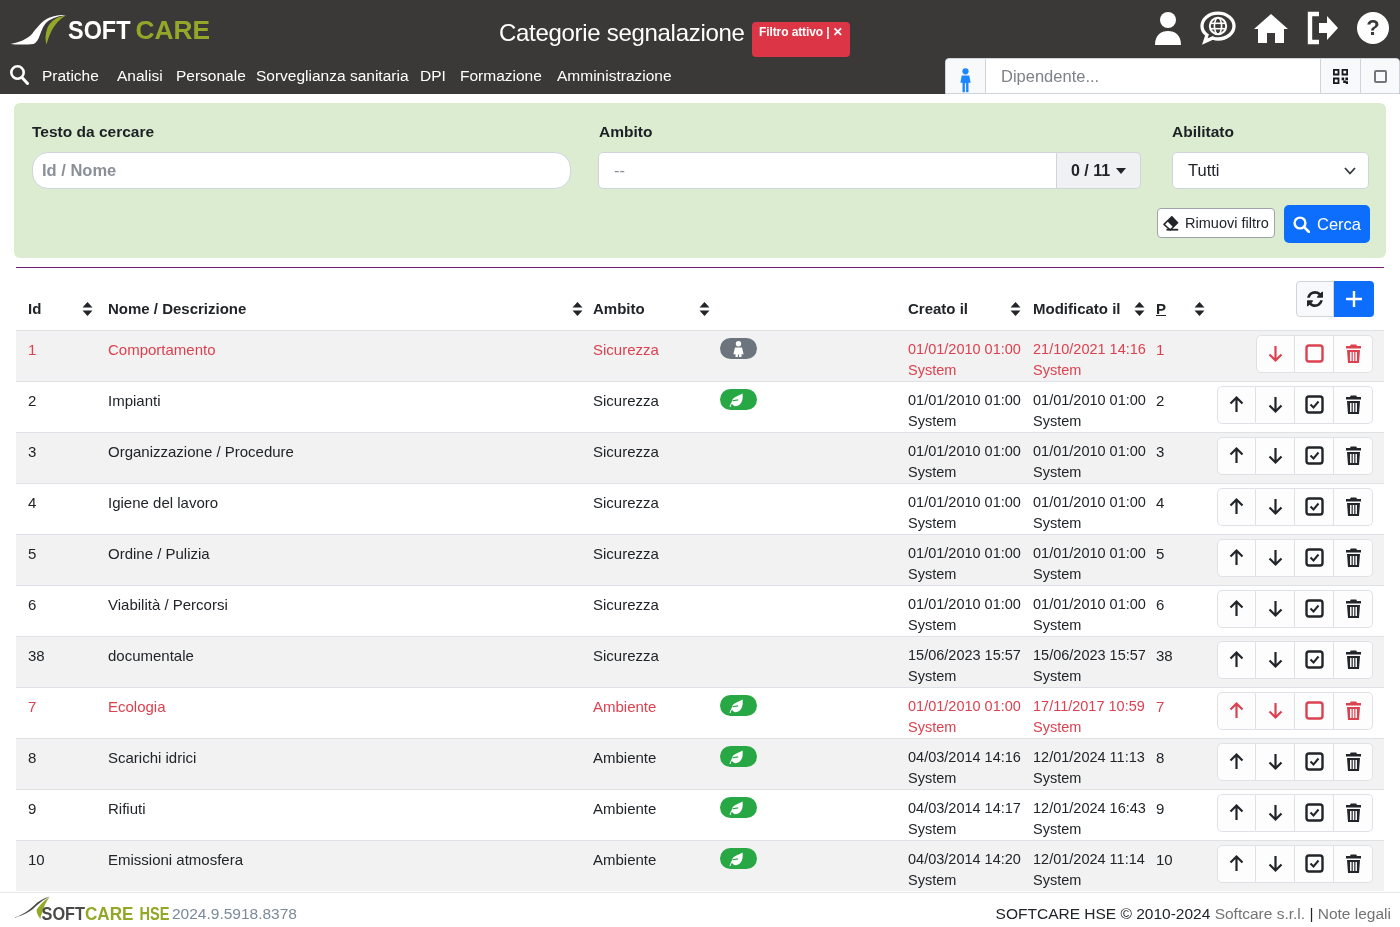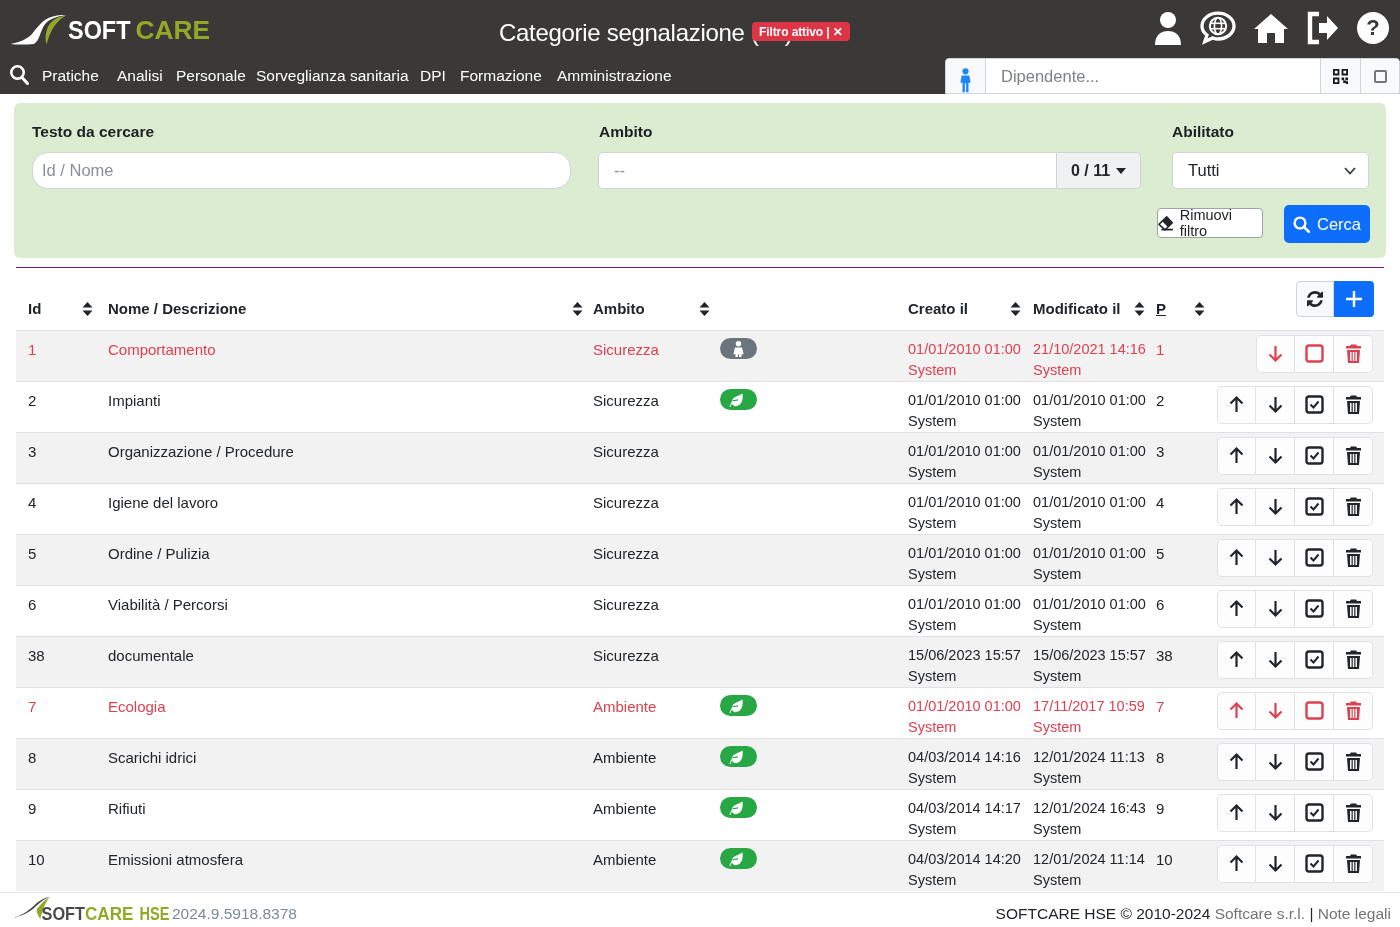--- a/index.html
+++ b/index.html
@@ -4,50 +4,50 @@
 <title>Categorie segnalazione</title>
 <style>
 * { margin:0; padding:0; box-sizing:border-box; }
 html,body { width:1400px; height:927px; overflow:hidden; background:#fff;
   font-family:"Liberation Sans", sans-serif; color:#212529; }
 
 
 #topbar { position:absolute; left:0; top:0; width:1400px; height:94px; background:#3a3938; }
 #logo { position:absolute; left:0; top:0; }
 #title { position:absolute; left:499px; top:19px; font-size:24px; letter-spacing:-0.3px; color:#fff; white-space:nowrap; }
-#fbadge { position:absolute; left:752px; top:22px; height:19px; background:#dc3545; border-radius:4px;
+#fbadge { position:absolute; left:752px; top:22px; height:35px; background:#dc3545; border-radius:4px;
   color:#fff; font-size:12px; font-weight:bold; padding:2.5px 7px 0 7px; letter-spacing:-0.1px; }
 #topicons { position:absolute; right:10px; top:11px; display:flex; gap:17px; align-items:center; }
 
 
 #menurow { position:absolute; left:0; top:59px; width:1400px; height:35px; color:#fff;padding-left:20px; }
 #menurow .mi { position:absolute; top:8px; font-size:15.5px; color:#fff; white-space:nowrap; }
 #qsearch { position:absolute; left:945px; top:58px; width:455px; height:36px; background:#fff;
   border:1px solid #ced4da; border-radius:4px 4px 0 0; display:flex; align-items:stretch; }
 #qsearch .seg { display:flex; align-items:center; justify-content:center; }
 #qs-person { width:40px; background:#f8f9fa; border-right:1px solid #ced4da; border-radius:4px 0 0 0; }
 #qsearch #qs-input { flex:1; justify-content:flex-start; color:#7d8288; font-size:16.5px; padding-left:15px; display:flex; align-items:center; justify-content:flex-start; }
 #qs-qr { width:40px; border-left:1px solid #ced4da; background:#f8f9fa; }
 #qs-sq { width:39px; border-left:1px solid #ced4da; background:#f8f9fa; border-radius:0 4px 0 0; }
 
 
 #panel { position:absolute; left:14px; top:103px; width:1372px; height:155px;
   background:#dcecd1; border-radius:6px; }
 #panel .flabel { position:absolute; top:20px; font-size:15.5px; font-weight:bold; color:#1c2025; }
 .finput { position:absolute; top:49px; height:37px; background:#fff; border:1px solid #ced4da;
-  border-radius:16px; font-size:16.5px; color:#8a9097; display:flex; align-items:center; padding-left:9px; }
+  border-radius:16px; font-size:16.5px; color:#8a9097; display:flex; align-items:center; padding-left:9px;font-weight:bold; }
 #ambito-group { position:absolute; left:584px; top:49px; height:37px; display:flex; }
 #ambito-inp { width:459px; background:#fff; border:1px solid #ced4da; border-radius:5px 0 0 5px;
   font-size:16.5px; color:#8a9097; display:flex; align-items:center; padding-left:15px; }
 #ambito-add { width:84px; background:#eff1f2; border:1px solid #ced4da; border-left:none; border-radius:0 5px 5px 0;
   font-size:16px; font-weight:bold; color:#212529; display:flex; align-items:center; justify-content:center; gap:6px; }
 #abilitato-sel { position:absolute; left:1158px; top:49px; width:197px; height:37px; background:#fff;
   border:1px solid #ced4da; border-radius:5px; font-size:16.5px; color:#212529;
   display:flex; align-items:center; padding-left:15px; }
-#btn-rimuovi { position:absolute; left:1143px; top:105px; width:106px; height:30px; background:#fff;
+#btn-rimuovi { position:absolute; left:1143px; top:105px; width:118px; height:30px; background:#fff;
   border:1px solid #9da3a8; border-radius:4px; font-size:14.5px; color:#212529;
   display:flex; align-items:center; justify-content:center; gap:6px; }
 #btn-cerca { position:absolute; left:1270px; top:102px; width:86px; height:38px; background:#0d6efd;
   border-radius:5px; font-size:16.5px; color:#fff; display:flex; align-items:center; justify-content:center; gap:7px; }
 
 
 #tbl { position:absolute; left:16px; top:267px; width:1368px; border-collapse:collapse; table-layout:fixed;
   font-size:15px; }
 #tbl th { border-top:1px solid #701a75; font-weight:bold; text-align:left; height:63px; vertical-align:bottom; padding-bottom:13px; }
 #tbl td { height:50px; vertical-align:top; padding-top:8px; line-height:21px; border-top:1px solid #dee2e6; }

